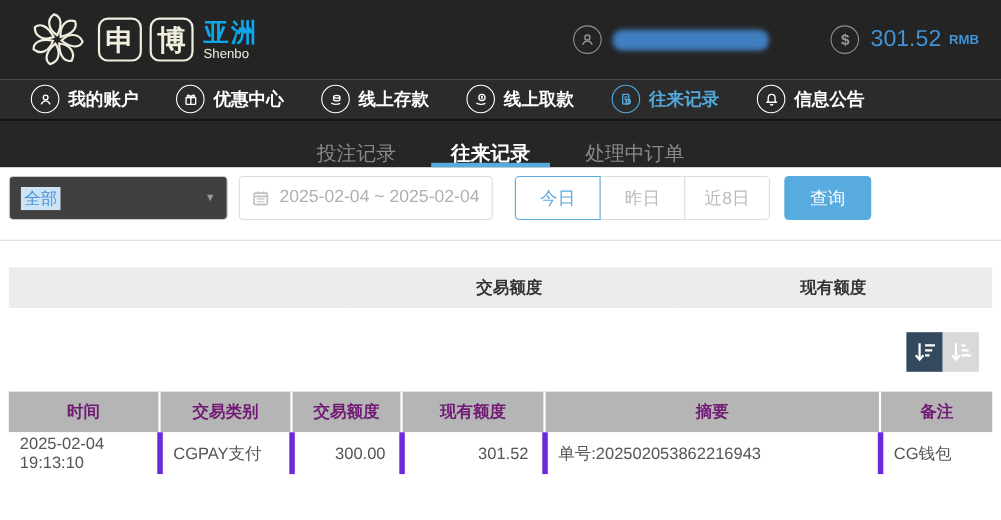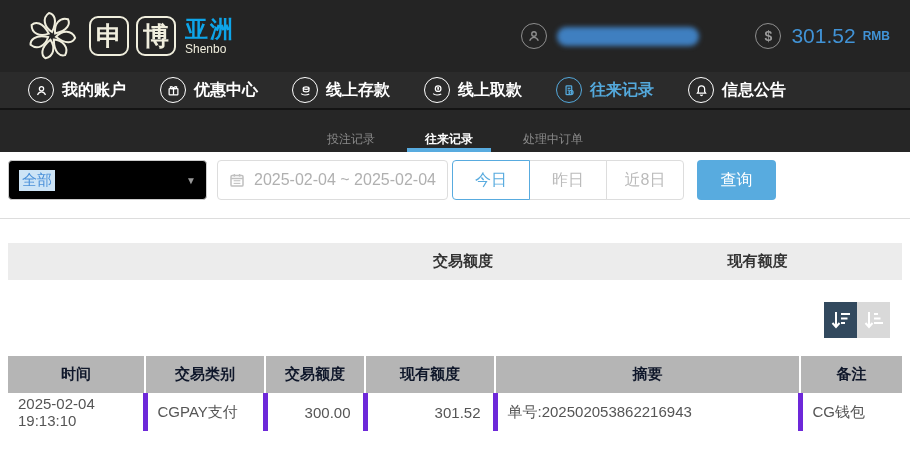--- a/index.html
+++ b/index.html
@@ -36,37 +36,37 @@
   .nav-icon { width:26px; height:26px; border:1.5px solid #fff; border-radius:50%;
     display:flex; align-items:center; justify-content:center; flex:0 0 auto; }
   .nav-icon svg { stroke:#fff; }
   .nav-item.active { color:#54a9dc; }
   .nav-item.active .nav-icon { border-color:#54a9dc; }
   .nav-item.active .nav-icon svg { stroke:#54a9dc; }
 
   
   .subtabs { height:42px; background:#262626; display:flex; justify-content:center;
     align-items:stretch; gap:14px; }
-  .subtab { color:#8a8a8a; font-size:12px; display:flex; align-items:center;
+  .subtab { color:#8a8a8a; font-size:18px; display:flex; align-items:center;
     padding:0 18px; cursor:pointer; position:relative;margin-top:16px; }
   .subtab.active { color:#fff; font-weight:bold; }
   .subtab.active::after { content:""; position:absolute; left:0; right:0; bottom:0;
     height:4px; background:#58abdf; }
 
   
   .filters { display:flex; align-items:center; margin:8px 8px 0; }
   .select-box { width:199px; height:40px; border:1px solid #ccc; border-radius:4px;
-    display:flex; align-items:center; padding:0 10px; cursor:pointer; background:#000000; }
+    display:flex; align-items:center; padding:0 10px; cursor:pointer; background:#404040; }
   .select-value { background:#cde4f6; color:#4a90d9; font-size:15px; padding:1px 3px; }
   .caret { margin-left:auto; color:#999; font-size:10px; }
   .date-box { width:231px; height:40px; border:1px solid #ddd; border-radius:4px;
     display:flex; align-items:center; gap:8px; padding:0 10px; margin-left:10px;
     cursor:pointer; background:#fff; }
   .date-text { color:#b0b0b0; font-size:16px; white-space:nowrap; }
-  .seg-group { display:flex; margin-left:4px; }
+  .seg-group { display:flex; margin-left:20px; }
   .seg-btn { width:78px; height:40px; background:#fff; border:1px solid #ddd;
     color:#bbb; font-size:16px; cursor:pointer; margin-left:-1px;
     font-family:inherit; }
   .seg-btn:first-child { margin-left:0; border-radius:4px 0 0 4px; }
   .seg-btn:last-child { border-radius:0 4px 4px 0; }
   .seg-btn.active { border:1px solid #58abdf; color:#58abdf; position:relative; z-index:2; }
   .query-btn { width:79px; height:40px; margin-left:13px; background:#58abdf;
     color:#fff; font-size:16px; border:none; border-radius:4px; cursor:pointer;
     font-family:inherit; }
 
@@ -84,21 +84,21 @@
   
   .sort-row { display:flex; justify-content:flex-end; margin:22px 20px 0; }
   .sort-btn { width:33px; height:36px; border:none; cursor:pointer; display:flex;
     align-items:center; justify-content:center; padding:0; }
   .sort-btn.desc { background:#32495e; }
   .sort-btn.asc { background:#d9d9d9; }
 
   
   .records-table { width:894px; margin:18px 8px 0; border-collapse:collapse;
     table-layout:fixed; }
-  .records-table th { background:#b5b5b5; height:37px; color:#0f172a; font-size:15px;
+  .records-table th { background:#b5b5b5; height:37px; color:#701a75; font-size:15px;
     font-weight:bold; text-align:center; border-left:2px solid #fff; }
   .records-table th:first-child { border-left:none; }
   .records-table td { height:38px; font-size:15px; color:#555; background:#fff;
     border-left:5px solid #6d28d9; }
   .records-table td:first-child { border-left:none; }
   .col-time { width:137px; } .col-type { width:120px; } .col-amt { width:100px; }
   .col-bal { width:130px; } .col-memo { width:305px; } .col-note { width:102px; }
   .al { text-align:left; padding-left:10px; }
   .ar { text-align:right; padding-right:12px; }
 </style>

